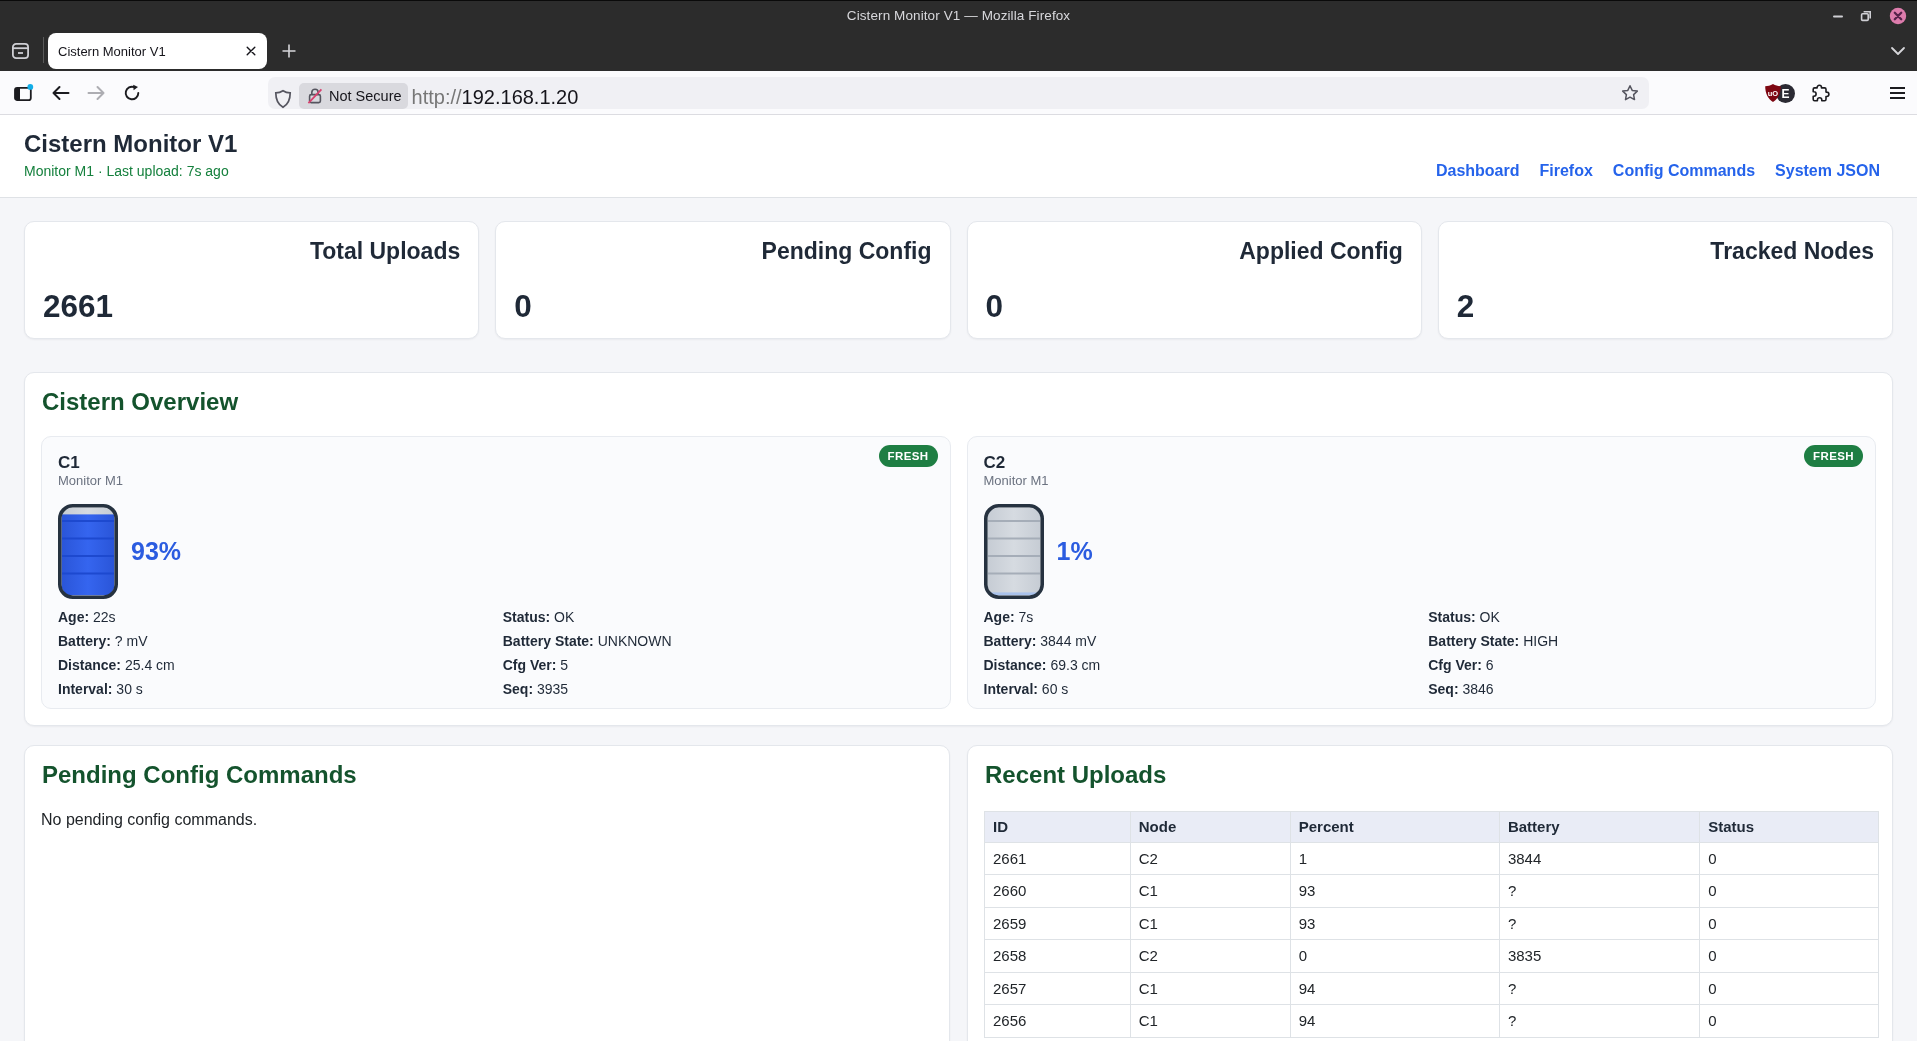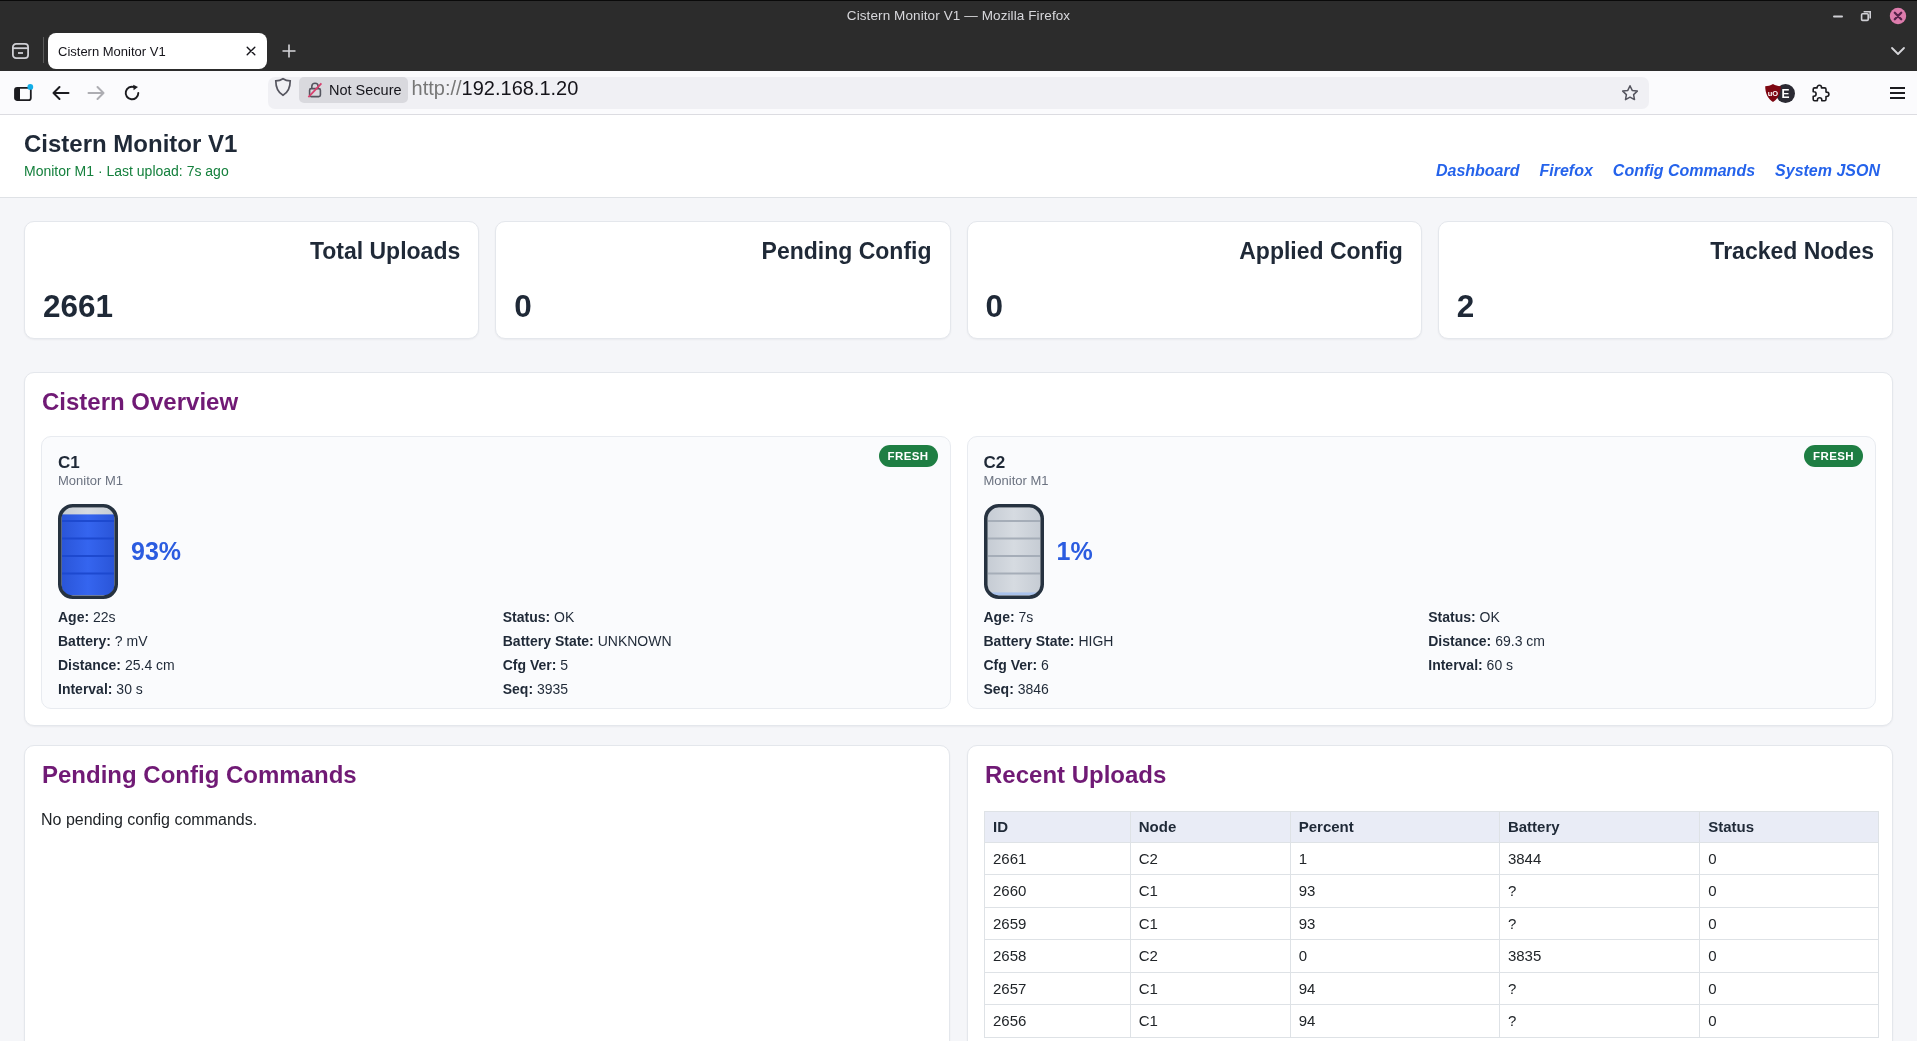--- a/index.html
+++ b/index.html
@@ -19,50 +19,50 @@
   .tab { position:absolute; left:48px; top:3px; width:219px; height:36px; background:#ffffff;
     border-radius:8px; display:flex; align-items:center; }
   .tab .tlabel { margin-left:10px; font-size:13px; color:#15141a; }
   .tab .tclose { position:absolute; right:7px; top:9px; width:18px; height:18px; }
   .newtab { position:absolute; left:281px; top:13px; width:16px; height:16px; }
   .alltabs { position:absolute; right:11px; top:14px; width:16px; height:14px; }
 
   .toolbar { position:relative; height:44px; background:#fbfbfd; border-bottom:1px solid #dcdce1; }
   .tbicon { position:absolute; top:0; height:44px; display:flex; align-items:center; justify-content:center; }
   .urlbar { position:absolute; left:268px; top:6px; width:1381px; height:32px; background:#f0f0f4;
-    border-radius:7px; display:flex; align-items:flex-start; }
+    border-radius:7px; display:flex; align-items:flex-end; }
   .shieldic { margin-left:5px; }
   .chip { margin-left:6px; height:26px; background:#d9d9de; border-radius:5px; display:flex;
     align-items:center; padding:0 6px 0 6px; }
   .chip span { font-size:14.5px; color:#15141a; margin-left:4px; }
   .urltext { margin-left:4px; font-size:20px; color:#15141a; }
   .urltext .scheme { color:#777777; }
   .star { position:absolute; right:10px; top:7px; }
 
   
   .page { height:925px; background:#f5f6f9; }
   .pghead { position:relative; height:83px; background:#ffffff; border-bottom:1px solid #dfe2e6; }
   .pghead .hgroup { position:absolute; left:24px; top:14.5px; }
   .pghead h1 { font-size:24px; color:#1f2937; line-height:28px; }
   .pghead .sub { font-size:14px; color:#15803d; margin-top:5px; }
   .nav { position:absolute; right:37px; top:47px; }
-  .nav a { font-size:16px; font-weight:700; color:#2563eb; text-decoration:none; margin-left:20px;font-style:italic; }
+  .nav a { font-size:16px; font-weight:700; color:#2563eb; text-decoration:none; margin-left:20px; }
 
   .container { padding:23px 24px 24px; }
 
   .card { background:#ffffff; border:1px solid #e4e7ec; border-radius:10px;
     box-shadow:0 1px 2px rgba(16,24,40,.05); }
 
   .stats { display:grid; grid-template-columns:repeat(4,1fr); gap:16px; margin-bottom:33px; }
   .stat { height:118px; padding:14px 18px; }
   .stat .slabel { font-size:23px; font-weight:700; color:#1f2937; line-height:30px;text-align:right; }
   .stat .svalue { font-size:31.5px; font-weight:700; color:#1f2937; margin-top:25px; line-height:30px; }
 
   .overview { padding:16px; margin-bottom:19px; }
-  h2.sect { font-size:24px; font-weight:700; color:#701a75; margin:-1px 0 0 1px; line-height:28px; }
+  h2.sect { font-size:24px; font-weight:700; color:#14532d; margin:-1px 0 0 1px; line-height:28px; }
   .nodes { display:grid; grid-template-columns:1fr 1fr; gap:16px; margin-top:20px; }
   .node { position:relative; background:#fafbfd; border:1px solid #e8ebf0; border-radius:10px;
     padding:16px; height:273px; }
   .node .nname { font-size:17px; font-weight:700; color:#1f2937; line-height:20px; }
   .node .nsub { font-size:13px; color:#6b7280; margin-top:0; }
   .badge { position:absolute; right:12px; top:8px; height:21.5px; padding:0 9px; background:#1e7e43;
     border-radius:11px; color:#ffffff; font-size:11.5px; font-weight:700; letter-spacing:.4px;
     display:flex; align-items:center; }
   .tankrow { display:flex; align-items:center; margin-top:16px; }
   .pct { font-size:25px; font-weight:700; color:#2b5ce0; margin-left:13px; }
@@ -285,20 +285,21 @@
                     <line x1="4" y1="69.5" x2="56" y2="69.5"></line>
                   </g>
                 </g>
                 <rect x="1.8" y="1.8" width="56.4" height="91.4" rx="13" fill="none" stroke="#263240" stroke-width="3.6"></rect>
               </svg>
               <div class="pct">1%</div>
             </div>
             <div class="details">
               <div><b>Age:</b> 7s</div>
               <div><b>Status:</b> OK</div>
+              <div><b>Battery:</b> 3844 mV</div>
               <div><b>Battery State:</b> HIGH</div>
               <div><b>Distance:</b> 69.3 cm</div>
               <div><b>Cfg Ver:</b> 6</div>
               <div><b>Interval:</b> 60 s</div>
               <div><b>Seq:</b> 3846</div>
             </div>
           </div>
         </div>
       </div>
 

